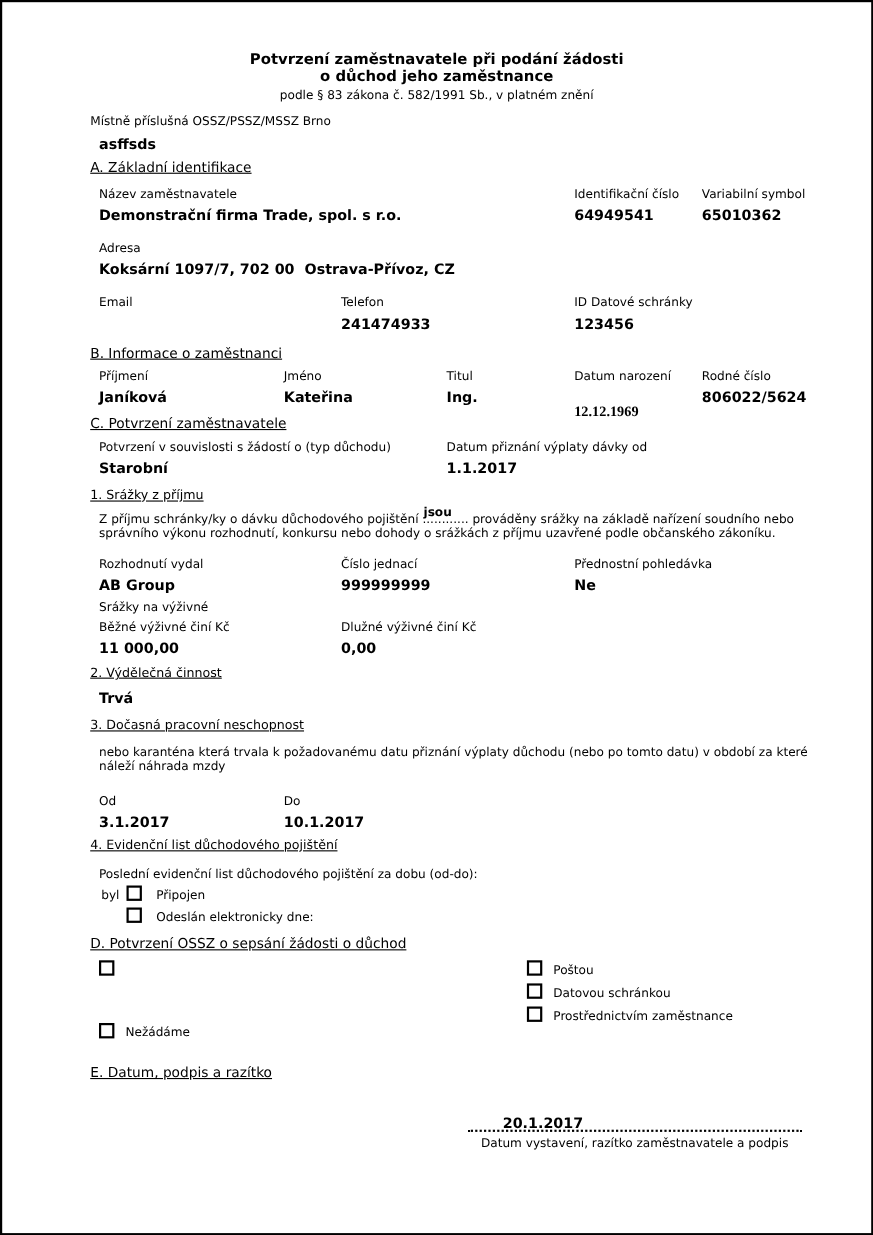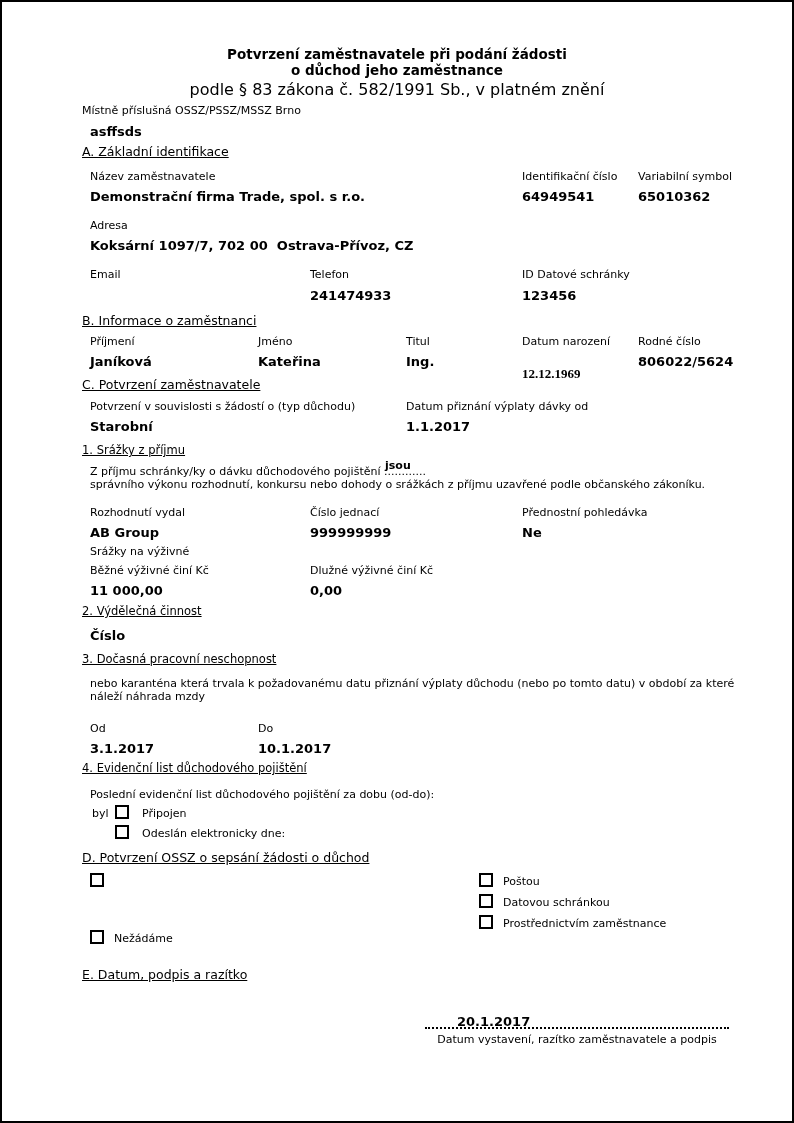--- a/index.html
+++ b/index.html
@@ -2,21 +2,21 @@
 <html><head>
 <meta charset="utf-8">
 <style>
   html,body { margin:0; padding:0; background:#fff; }
   .page {
     position:relative; width:794px; height:1123px; box-sizing:border-box;
     border:2px solid #000; background:#fff; overflow:hidden;
     font-family:"DejaVu Sans", sans-serif; color:#000;
   }
   .title   { position:absolute; left:0; right:0; text-align:center; font-size:13.5px; font-weight:bold; white-space:pre; }
-  .subtitle{ position:absolute; left:0; right:0; text-align:center; font-size:16px; white-space:pre; }
+  .subtitle{ position:absolute; left:0; right:0; text-align:center; font-size:11px; white-space:pre; }
   .sec  { position:absolute; font-size:12.5px; text-decoration:underline; white-space:pre; }
   .sub  { position:absolute; font-size:11.5px; text-decoration:underline; white-space:pre; }
   .lbl  { position:absolute; font-size:11px; white-space:pre; }
   .val  { position:absolute; font-size:13px; font-weight:bold; white-space:pre; }
   .para { position:absolute; font-size:11px; white-space:pre; }
   .cb   { position:absolute; width:14px; height:14px; box-sizing:border-box; border:2px solid #000; background:#fff; }
   .fill { position:relative; display:inline-block; }
   .fill-word { position:absolute; left:1px; top:-6px; font-weight:bold; }
   .sig-dots  { position:absolute; left:423px; top:1014px; width:304px; height:11px; border-bottom:2px dotted #000; }
   .sig-label { position:absolute; left:423px; top:1031px; width:304px; text-align:center; font-size:11px; white-space:pre; }
@@ -61,36 +61,36 @@
   <div class="val" style="left:520px; top:364px;font-family:Liberation Serif, serif;">12.12.1969</div>
   <div class="val" style="left:636px; top:352px;">806022/5624</div>
 
   <div class="sec" style="left:80px; top:375px;">C. Potvrzení zaměstnavatele</div>
   <div class="lbl" style="left:88px;  top:398px;">Potvrzení v souvislosti s žádostí o (typ důchodu)</div>
   <div class="lbl" style="left:404px; top:398px;">Datum přiznání výplaty dávky od</div>
   <div class="val" style="left:88px;  top:417px;">Starobní</div>
   <div class="val" style="left:404px; top:417px;">1.1.2017</div>
 
   <div class="sub" style="left:80px; top:441px;">1. Srážky z příjmu</div>
-  <div class="para" style="left:88px; top:463px;"><span>Z příjmu schránky/ky o dávku důchodového pojištění </span><span class="fill"><span>............</span><span class="fill-word">jsou</span></span></div>
+  <div class="para" style="left:88px; top:463px;"><span>Z příjmu schránky/ky o dávku důchodového pojištění </span><span class="fill"><span>............</span><span class="fill-word">jsou</span></span><span> prováděny srážky na základě nařízení soudního nebo</span></div>
   <div class="para" style="left:88px; top:476px;">správního výkonu rozhodnutí, konkursu nebo dohody o srážkách z příjmu uzavřené podle občanského zákoníku.</div>
   <div class="lbl" style="left:88px;  top:504px;">Rozhodnutí vydal</div>
   <div class="lbl" style="left:308px; top:504px;">Číslo jednací</div>
   <div class="lbl" style="left:520px; top:504px;">Přednostní pohledávka</div>
   <div class="val" style="left:88px;  top:523px;">AB Group</div>
   <div class="val" style="left:308px; top:523px;">999999999</div>
   <div class="val" style="left:520px; top:523px;">Ne</div>
   <div class="lbl" style="left:88px; top:543px;">Srážky na výživné</div>
   <div class="lbl" style="left:88px;  top:562px;">Běžné výživné činí Kč</div>
   <div class="lbl" style="left:308px; top:562px;">Dlužné výživné činí Kč</div>
   <div class="val" style="left:88px;  top:581px;">11 000,00</div>
   <div class="val" style="left:308px; top:581px;">0,00</div>
 
   <div class="sub" style="left:80px; top:602px;">2. Výdělečná činnost</div>
-  <div class="val" style="left:88px; top:626px;">Číslo</div>
+  <div class="val" style="left:88px; top:626px;">Trvá</div>
 
   <div class="sub" style="left:80px; top:650px;">3. Dočasná pracovní neschopnost</div>
   <div class="para" style="left:88px; top:675px;">nebo karanténa která trvala k požadovanému datu přiznání výplaty důchodu (nebo po tomto datu) v období za které</div>
   <div class="para" style="left:88px; top:688px;">náleží náhrada mzdy</div>
   <div class="lbl" style="left:88px;  top:720px;">Od</div>
   <div class="lbl" style="left:256px; top:720px;">Do</div>
   <div class="val" style="left:88px;  top:739px;">3.1.2017</div>
   <div class="val" style="left:256px; top:739px;">10.1.2017</div>
 
   <div class="sub" style="left:80px; top:759px;">4. Evidenční list důchodového pojištění</div>

